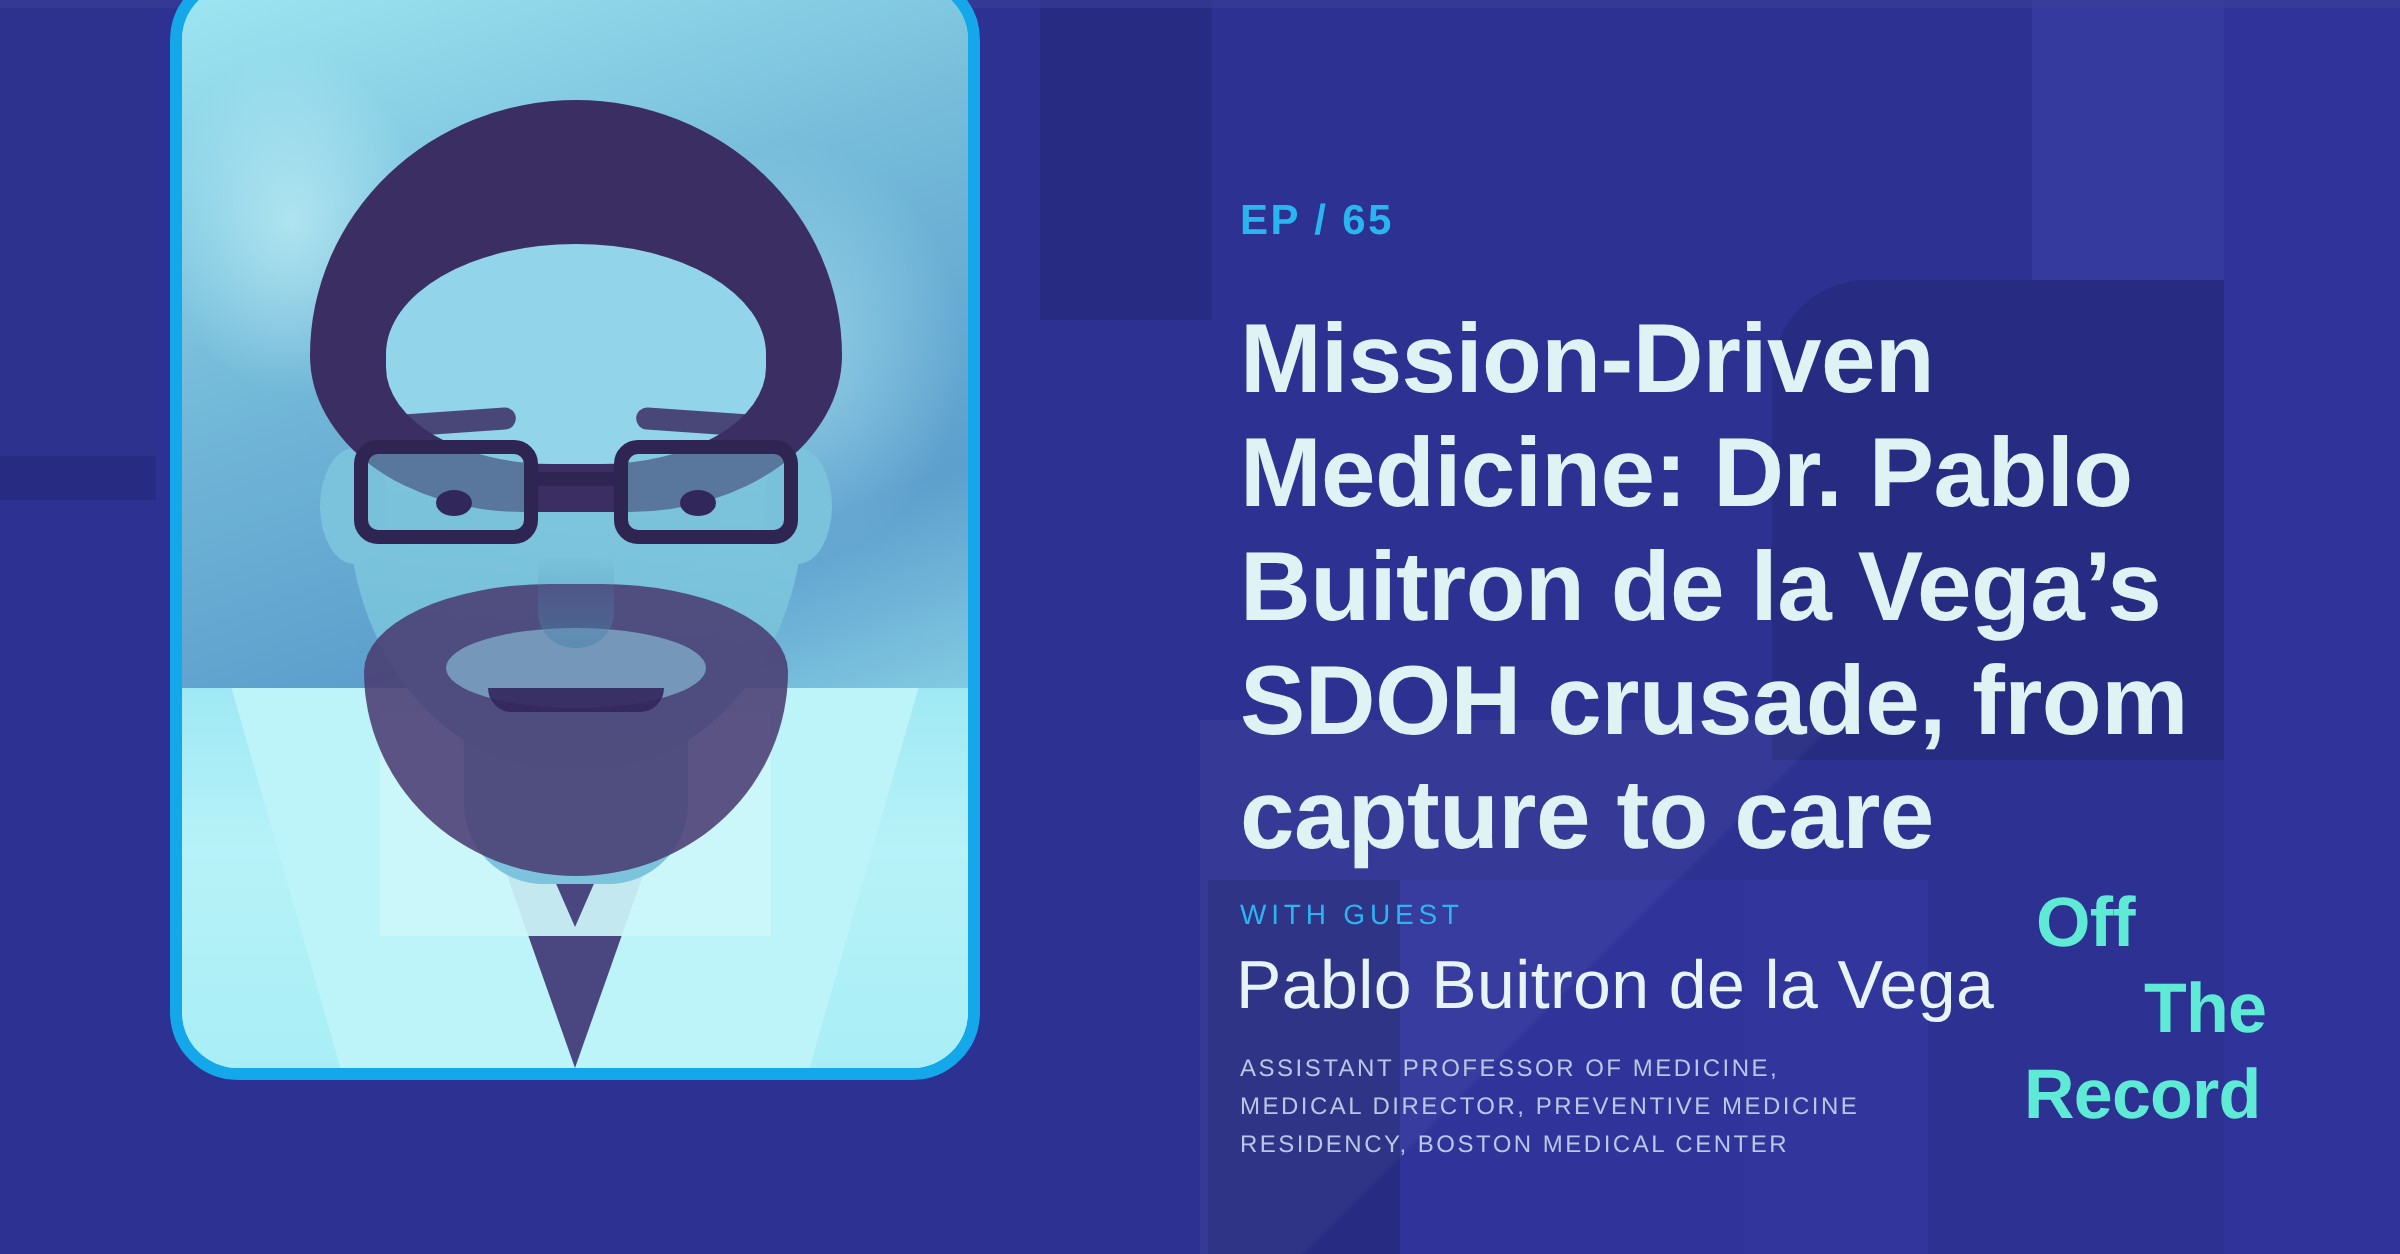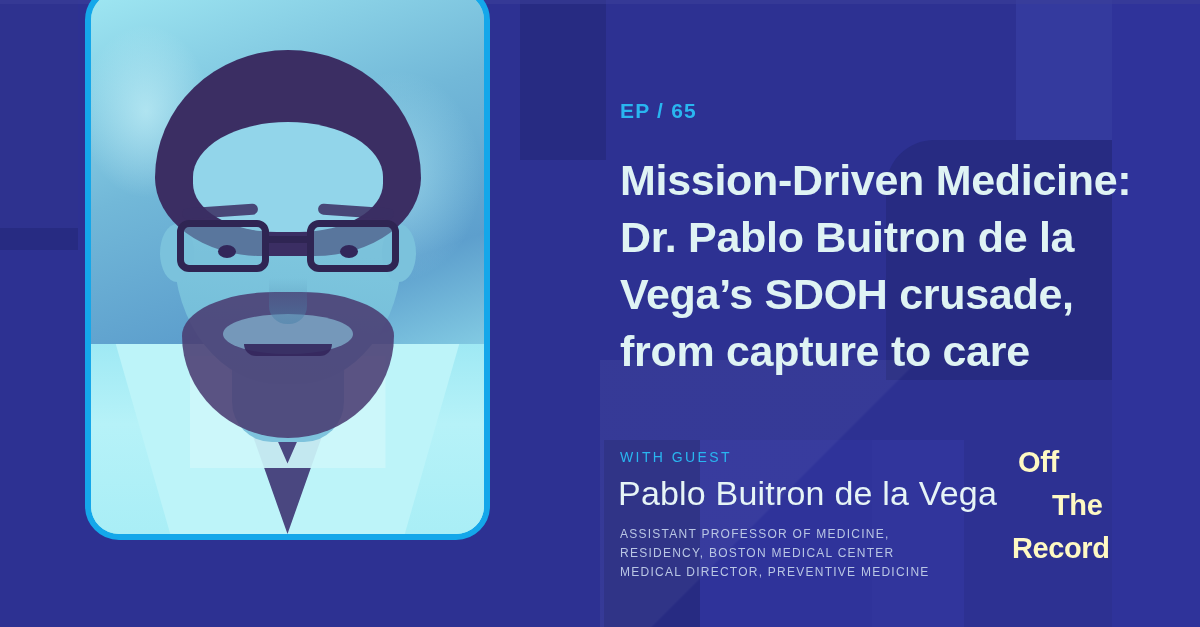--- a/index.html
+++ b/index.html
@@ -362,21 +362,21 @@
     font-size: 21px;
     font-weight: bold;
     letter-spacing: 1.2px;
     color: #29b6f0;
   }
   .title {
     position: absolute;
     left: 0;
     top: 152px;
     width: 552px;
-    font-size: 43px;
+    font-size: 49px;
     line-height: 57px;
     font-weight: bold;
     letter-spacing: -0.3px;
     color: #dff3f4;
   }
   .with-guest {
     position: absolute;
     left: 0;
     top: 449px;
     font-size: 14px;
@@ -406,28 +406,28 @@
   }
   .guest-role div { white-space: nowrap; }
 
   
   .logo {
     position: absolute;
     left: 1012px;
     top: 440px;
     width: 160px;
     height: 150px;
-    color: #fef9c3;
+    color: #5eead4;
     font-weight: bold;
-    font-size: 29px;
+    font-size: 35px;
     line-height: 44px;
     letter-spacing: -0.4px;
   }
   .logo .l1 { position: absolute; left: 6px;  top: 0px;  }
-  .logo .l2 { position: absolute; left: 40px; top: 43px; }
+  .logo .l2 { position: absolute; left: 60px; top: 43px; }
   .logo .l3 { position: absolute; left: 0px;  top: 86px; text-align: right; }
 </style>
 </head>
 <body>
 
 <div id="canvas">
 
   <div class="bg-layer">
     <div class="bg-shape shape-j"></div>
     <div class="bg-shape shape-i"></div>
@@ -476,22 +476,22 @@
     <div class="ep-label">EP / 65</div>
 
     <div class="title">Mission-Driven Medicine: Dr. Pablo Buitron de la Vega’s SDOH crusade, from capture to care</div>
 
     <div class="with-guest">WITH GUEST</div>
 
     <div class="guest-name">Pablo Buitron de la Vega</div>
 
     <div class="guest-role">
       <div>ASSISTANT PROFESSOR OF MEDICINE,</div>
+      <div>MEDICAL DIRECTOR, PREVENTIVE MEDICINE</div>
       <div>RESIDENCY, BOSTON MEDICAL CENTER</div>
-      <div>MEDICAL DIRECTOR, PREVENTIVE MEDICINE</div>
     </div>
   </div>
 
   <div class="logo">
     <span class="l1">Off</span>
     <span class="l2">The</span>
     <span class="l3">Record</span>
   </div>
 
 </div>

